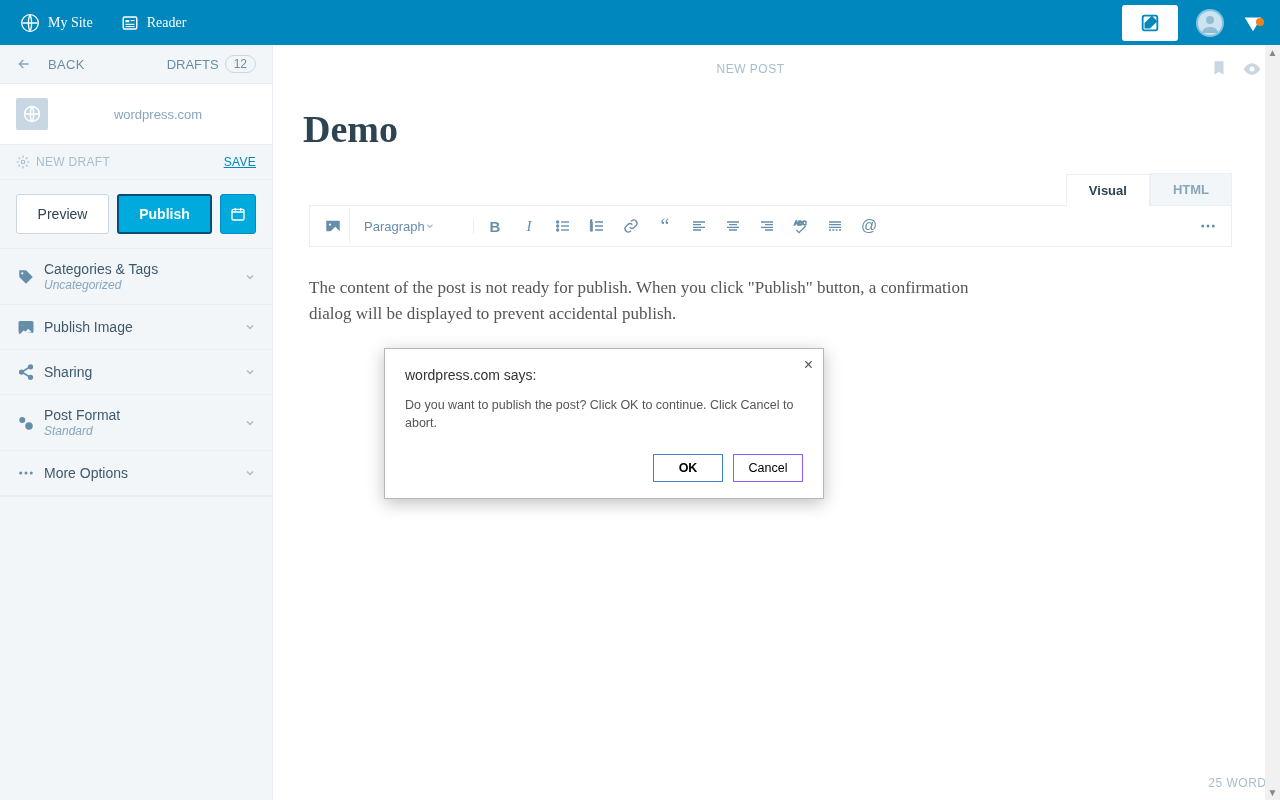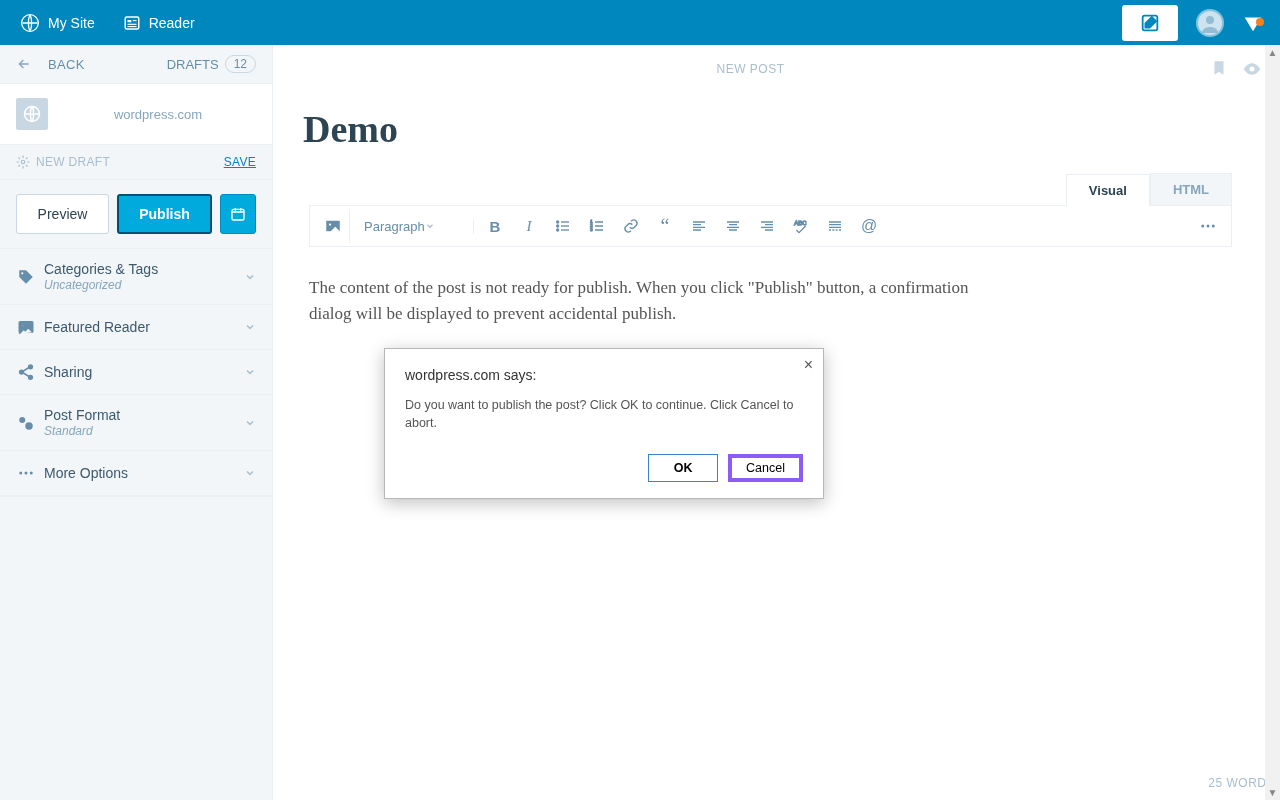--- a/index.html
+++ b/index.html
@@ -1,21 +1,21 @@
 <!DOCTYPE html>
 <html><head>
 <meta charset="utf-8">
 <style>
 * { box-sizing: border-box; margin: 0; padding: 0; }
 body { font-family: -apple-system, "Segoe UI", Arial, sans-serif; font-size: 13px; color: #2e4453; background: #fff; width: 1280px; height: 800px; overflow: hidden; position: relative; }
 
 
 .topbar { height: 45px; background: #0087be; display: flex; align-items: center; color: #fff; padding: 0 8px; }
 .topbar .left { display: flex; align-items: center; gap: 4px; }
-.topbar .item { display: flex; align-items: center; gap: 8px; padding: 0 12px; height: 45px; cursor: pointer; font-size: 14px; }
+.topbar .item { display: flex; align-items: center; gap: 8px; padding: 0 12px; height: 45px; cursor: pointer; font-size: 14px; font-family: Liberation Serif, serif; }
 .topbar .right { margin-left: auto; display: flex; align-items: center; gap: 10px; }
 .topbar .compose { background: #fff; width: 56px; height: 36px; border-radius: 3px; display: flex; align-items: center; justify-content: center; cursor: pointer; margin-right: 8px; }
 .topbar .avatar { width: 28px; height: 28px; border-radius: 50%; background: rgba(255,255,255,.5); cursor: pointer; display: flex; align-items: center; justify-content: center; }
 .topbar .bell { position: relative; cursor: pointer; padding: 0 8px; }
 .topbar .bell .dot { width: 8px; height: 8px; background: #f0821e; border-radius: 50%; position: absolute; top: 6px; right: 8px; }
 
 
 .main { display: flex; height: calc(800px - 45px); }
 .sidebar { width: 273px; background: #f3f6f8; border-right: 1px solid #e9eff3; display: flex; flex-direction: column; }
 .editor { flex: 1; background: #fff; position: relative; display: flex; flex-direction: column; }
@@ -69,21 +69,21 @@
 
 .wordcount { position: absolute; right: 5px; bottom: 10px; color: #a8bece; font-size: 12px; letter-spacing: .5px; }
 
 
 .dialog { position: absolute; left: 384px; top: 348px; width: 440px; background: #fff; border: 1px solid #b8b8b8; box-shadow: 0 4px 16px rgba(0,0,0,.25); padding: 0; font-family: "Segoe UI", Arial, sans-serif; }
 .dialog .inner { padding: 18px 20px 16px; }
 .dialog .d-title { font-size: 14px; color: #333; margin-bottom: 14px; }
 .dialog .d-msg { font-size: 12.5px; color: #555; line-height: 1.4; margin-bottom: 22px; }
 .dialog .d-close { position: absolute; top: 8px; right: 10px; font-size: 16px; color: #555; cursor: pointer; line-height: 1; }
 .dialog .d-buttons { display: flex; justify-content: flex-end; gap: 10px; }
-.dialog .d-btn { min-width: 70px; height: 28px; border: 4px solid #8b5cf6; background: #fff; font-size: 12.5px; cursor: pointer; padding: 0 14px; }
+.dialog .d-btn { min-width: 70px; height: 28px; border: 1px solid #8b5cf6; background: #fff; font-size: 12.5px; cursor: pointer; padding: 0 14px; }
 .dialog .d-btn.ok { border: 1px solid #3b82d0; color: #000; font-weight: 600; }
 
 
 .scrollbar-track { position: absolute; top: 0; right: 0; width: 15px; height: 100%; background: #f1f1f1; }
 .scrollbar-arrow { width: 15px; height: 15px; display: flex; align-items: center; justify-content: center; color: #888; font-size: 10px; }
 .scrollbar-arrow.bot { position: absolute; bottom: 0; }
 
 svg { display: block; }
 </style>
 </head>
@@ -203,21 +203,21 @@
           </span>
       </div>
       <div class="acc-item">
         <span class="icon">
           <svg width="18" height="18" viewBox="0 0 24 24" fill="none" stroke="#668eaa" stroke-width="2">
               <rect x="3" y="5" width="18" height="14" rx="1" fill="#668eaa"></rect>
               <circle cx="8" cy="10" r="1.5" fill="#f3f6f8"></circle>
               <path d="M21 19l-6-6-4 4-2-2-6 6" fill="#f3f6f8"></path>
             </svg>
         </span>
-        <span class="label">Featured Reader</span>
+        <span class="label">Publish Image</span>
         <span class="chev">
             <svg width="12" height="12" viewBox="0 0 24 24" fill="none" stroke="#a8bece" stroke-width="3">
               <path d="M6 9l6 6 6-6"></path>
             </svg>
           </span>
       </div>
       <div class="acc-item">
         <span class="icon">
           <svg width="18" height="18" viewBox="0 0 24 24" fill="none" stroke="#668eaa" stroke-width="2">
               <circle cx="18" cy="5" r="2.5" fill="#668eaa"></circle>

